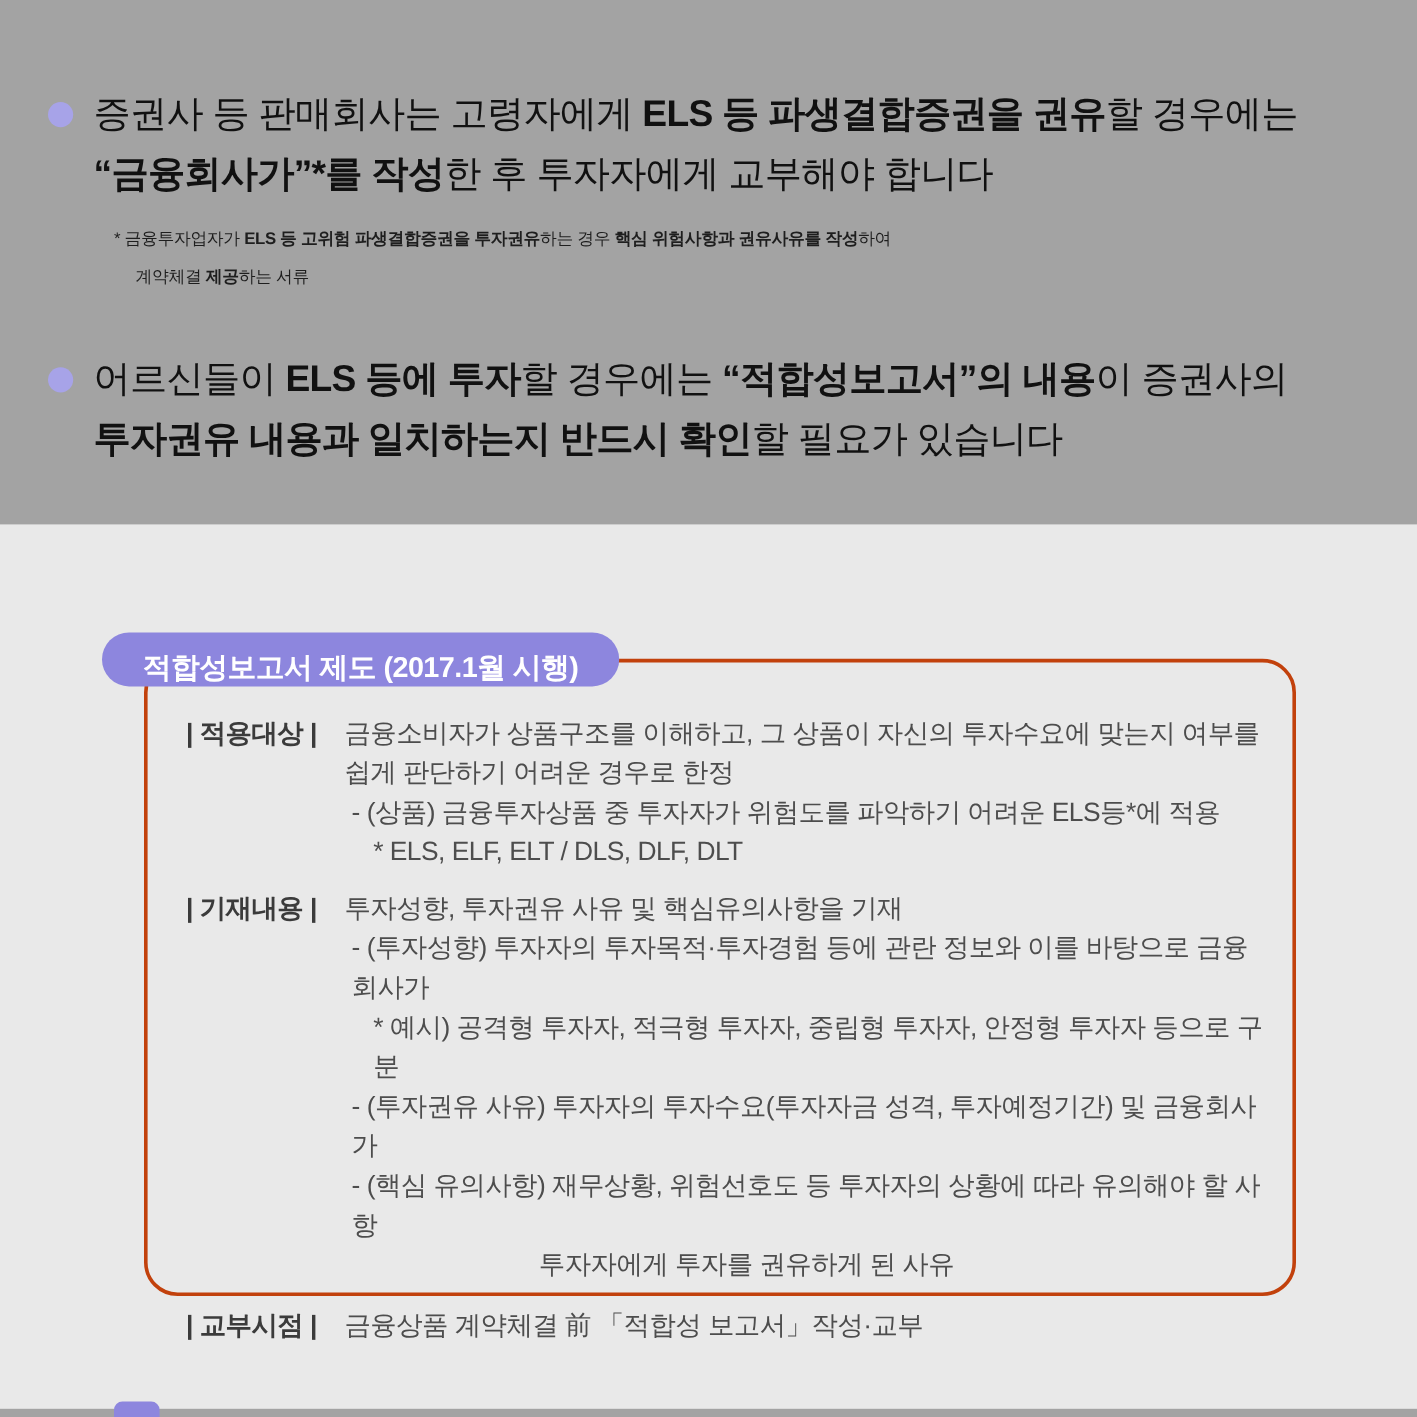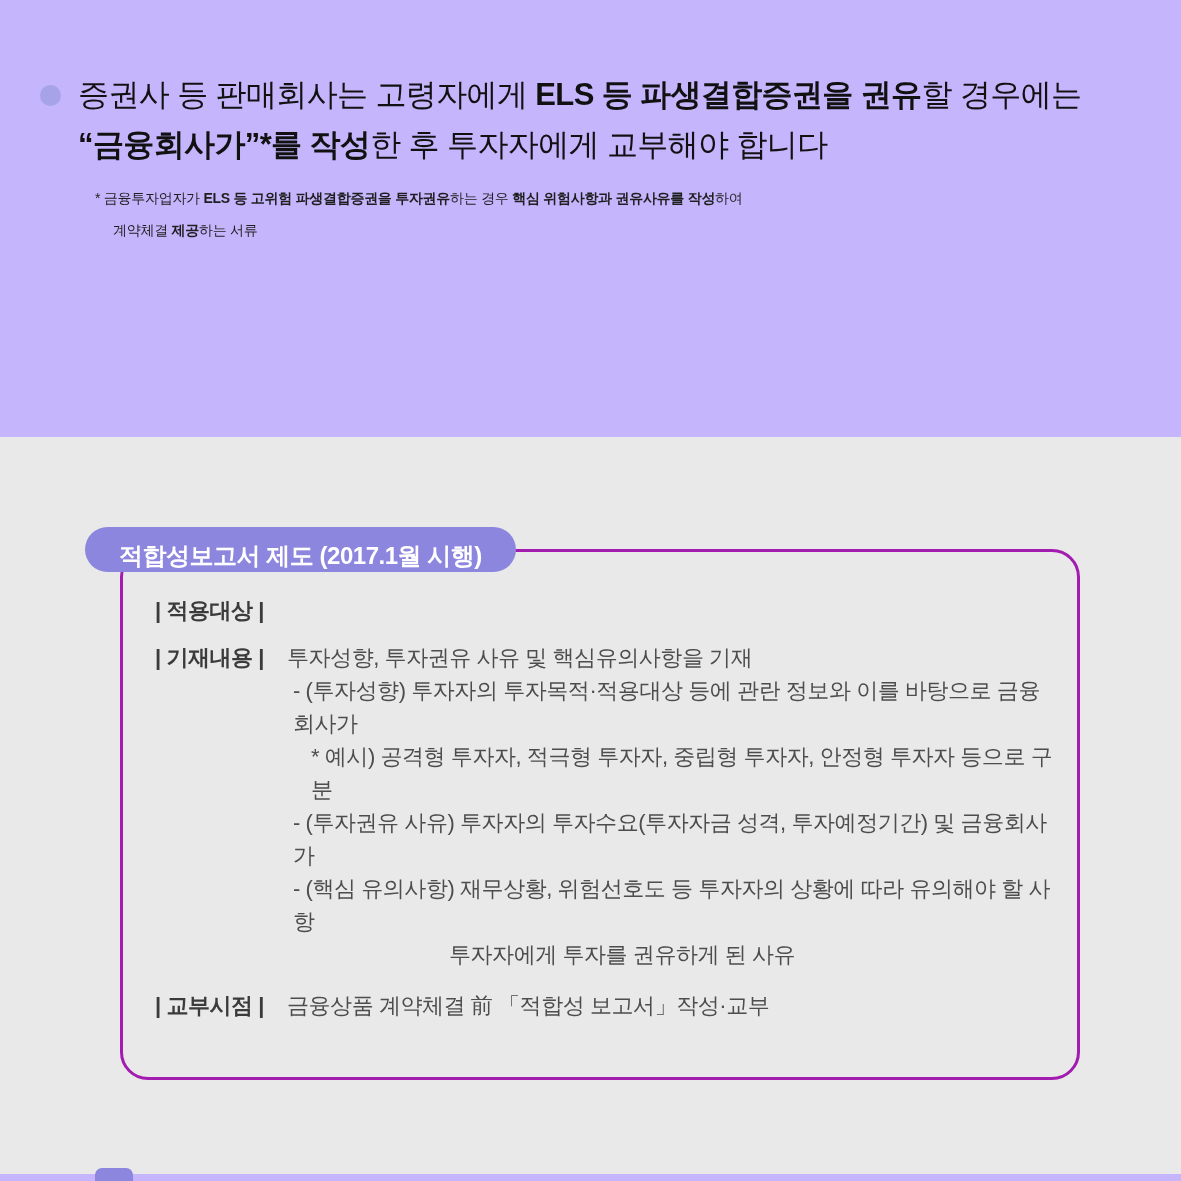--- a/index.html
+++ b/index.html
@@ -1,31 +1,31 @@
 <!DOCTYPE html>
 <html lang="ko"><head>
 <meta charset="utf-8">
 <style>
   * { box-sizing: border-box; }
   html, body { margin: 0; padding: 0; }
   body { width: 1181px; height: 1181px; background: #ffffff; font-family: "Liberation Sans", sans-serif; }
-  .page { position: relative; width: 1181px; height: 1181px; background: #c4b5fd; overflow: hidden; }
+  .page { position: relative; width: 1181px; height: 1181px; background: #a3a3a3; overflow: hidden; }
 
   .gray-bg { position: absolute; left: 0; top: 437px; width: 1181px; height: 737px; background: #e9e9e9; }
 
   .bullet-item { position: absolute; left: 40px; width: 1125px; color: #111111; }
   .b1 { top: 70px; }
   .b2 { top: 291px; }
   .dot { position: absolute; left: 0; top: 15px; width: 21px; height: 21px; border-radius: 50%; background: #a7a3e8; }
   .lead { margin: 0 0 0 38px; font-size: 31px; line-height: 50px; letter-spacing: -0.02em; color: #111111; }
   .lead b, .note b { font-weight: 700; }
   .note { margin: 12px 0 0 38px; padding-left: 35px; text-indent: -18px; font-size: 14px; line-height: 32px; letter-spacing: -0.02em; color: #1e1e1e; }
 
   .pill { position: absolute; left: 85px; top: 527px; height: 45px; padding: 0 34px; background: #8d86de; border-radius: 24px; color: #ffffff; font-size: 24px; font-weight: 700; letter-spacing: -0.02em; display: flex; align-items: flex-end; z-index: 2; }
-  .box { position: absolute; left: 120px; top: 549px; width: 960px; height: 531px; border: 3px solid #a21caf; border-radius: 28px; padding: 42px 18px 0 32px; z-index: 1; }
+  .box { position: absolute; left: 120px; top: 549px; width: 960px; height: 531px; border: 3px solid #c2410c; border-radius: 28px; padding: 42px 18px 0 32px; z-index: 1; }
 
   .sec { display: flex; margin-bottom: 14px; color: #4d4d4d; font-size: 22px; line-height: 33px; letter-spacing: -0.02em; }
   .sec-kijae { margin-bottom: 18px; }
   .sec-label { flex: 0 0 132px; width: 132px; font-weight: 700; color: #3b3b3b; white-space: nowrap; }
   .sec-rows { flex: 1; }
   .row { min-height: 33px; }
   .ind-dash { padding-left: 6px; }
   .ind-star { padding-left: 24px; }
   .ind-c1 { padding-left: 102px; }
   .ind-c2 { padding-left: 162px; }
@@ -39,36 +39,46 @@
 <div class="page">
 
   <div class="gray-bg"></div>
 
   <div class="bullet-item b1">
     <span class="dot"></span>
     <p class="lead"><span>증권사 등 판매회사는 고령자에게 </span><b>ELS 등 파생결합증권을 권유</b><span>할 경우에는</span><br><b>“금융회사가”*를 작성</b><span>한 후 투자자에게 교부해야 합니다</span></p>
     <p class="note"><span>* 금융투자업자가 </span><b>ELS 등 고위험 파생결합증권을 투자권유</b><span>하는 경우 </span><b>핵심 위험사항과 권유사유를 작성</b><span>하여</span><br><span>계약체결 </span><b>제공</b><span>하는 서류</span></p>
   </div>
 
+  <div class="bullet-item b2">
+    <span class="dot"></span>
+    <p class="lead"><span>어르신들이 </span><b>ELS 등에 투자</b><span>할 경우에는 </span><b>“적합성보고서”의 내용</b><span>이 증권사의</span><br><b>투자권유 내용과 일치하는지 반드시 확인</b><span>할 필요가 있습니다</span></p>
+  </div>
 
   <div class="pill">
     <span>적합성보고서 제도 (2017.1월 시행)</span>
   </div>
 
   <div class="box">
 
     <div class="sec">
       <div class="sec-label">| 적용대상 |</div>
+      <div class="sec-rows">
+        <div class="row">금융소비자가 상품구조를 이해하고, 그 상품이 자신의 투자수요에 맞는지 여부를</div>
+        <div class="row">쉽게 판단하기 어려운 경우로 한정</div>
+        <div class="row ind-dash">- (상품) 금융투자상품 중 투자자가 위험도를 파악하기 어려운 ELS등*에 적용</div>
+        <div class="row ind-star">* ELS, ELF, ELT / DLS, DLF, DLT</div>
+      </div>
     </div>
 
     <div class="sec sec-kijae">
       <div class="sec-label">| 기재내용 |</div>
       <div class="sec-rows">
         <div class="row">투자성향, 투자권유 사유 및 핵심유의사항을 기재</div>
-        <div class="row ind-dash">- (투자성향) 투자자의 투자목적·적용대상 등에 관란 정보와 이를 바탕으로 금융회사가</div>
+        <div class="row ind-dash">- (투자성향) 투자자의 투자목적·투자경험 등에 관란 정보와 이를 바탕으로 금융회사가</div>
         <div class="row ind-star">* 예시) 공격형 투자자, 적극형 투자자, 중립형 투자자, 안정형 투자자 등으로 구분</div>
         <div class="row ind-dash">- (투자권유 사유) 투자자의 투자수요(투자자금 성격, 투자예정기간) 및 금융회사가</div>
         <div class="row ind-dash">- (핵심 유의사항) 재무상황, 위험선호도 등 투자자의 상황에 따라 유의해야 할 사항</div>
         <div class="row ind-c2">투자자에게 투자를 권유하게 된 사유</div>
       </div>
     </div>
 
     <div class="sec">
       <div class="sec-label">| 교부시점 |</div>
       <div class="sec-rows">

